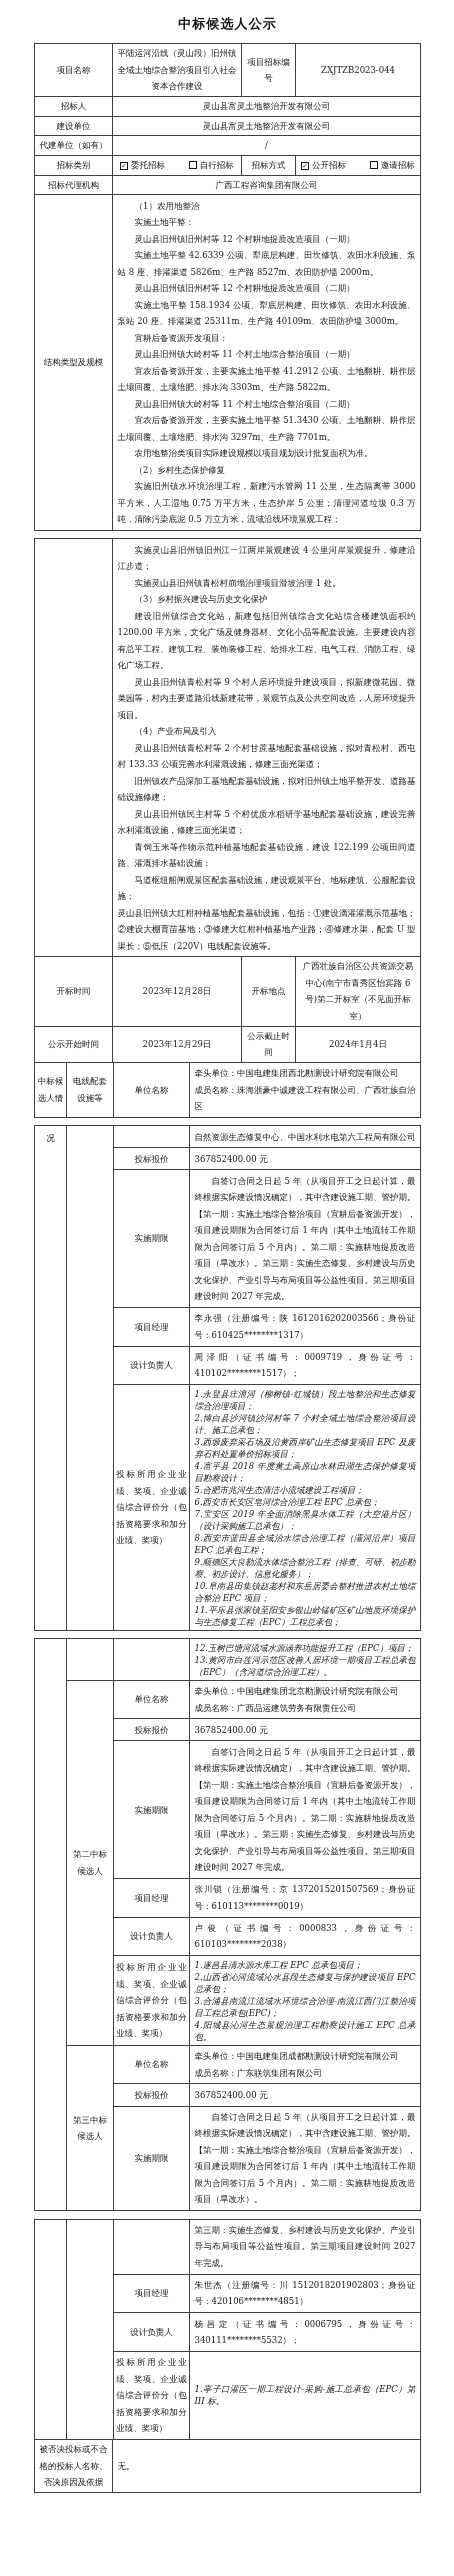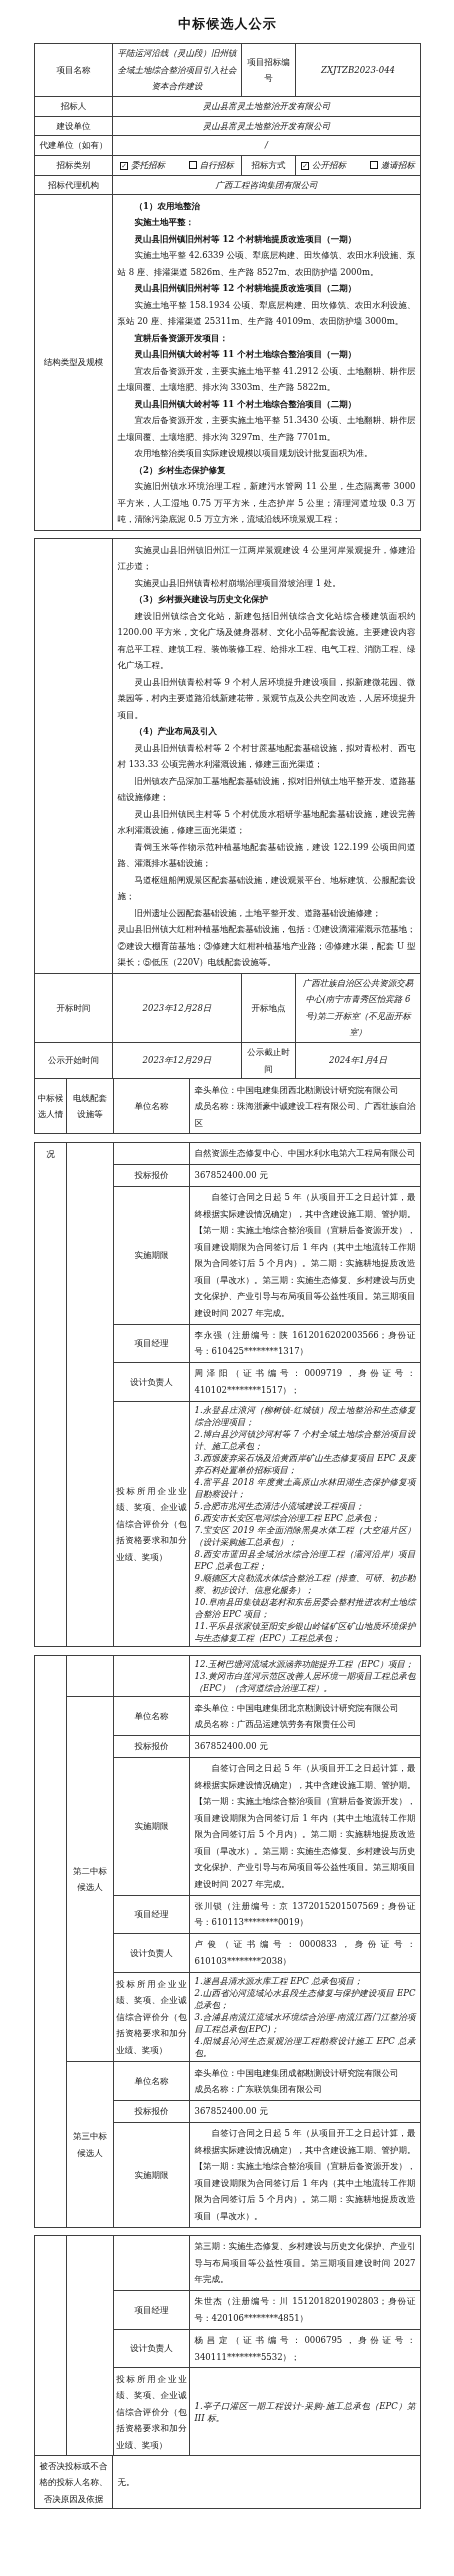--- a/index.html
+++ b/index.html
@@ -13,30 +13,30 @@
   .grid { display:grid; }
   .g-top  { grid-template-columns:77px 129px 54px 1fr; }
   .g-two  { grid-template-columns:77px 1fr; }
   .g-cand { grid-template-columns:31px 47px 76px 1fr; }
   .c { border-left:1.1px solid var(--bd); border-top:1.1px solid var(--bd);
        font-size:8.5px; line-height:16.5px; padding:1.1px 3.4px; min-height:19.3px; }
   .c.nl { border-left:none; }
   .c.nt { border-top:none; }
   .lbl { display:flex; align-items:center; justify-content:center; text-align:center; }
   .lbl-left { display:flex; align-items:center; justify-content:flex-start; text-align:justify; padding:2.3px 2.3px; }
-  .ctr { display:flex; align-items:center; justify-content:center; text-align:center;font-style:italic; }
+  .ctr { display:flex; align-items:center; justify-content:center; text-align:center; }
   .left { display:flex; align-items:center; justify-content:flex-start; text-align:left; }
   .val { padding:2.3px 4.5px; text-align:justify; }
   .vc  { display:flex; flex-direction:column; justify-content:center; }
   .vhead { align-items:center; padding:2.3px 1.1px; }
   .vtop { display:flex; justify-content:center; align-items:flex-start; padding-top:3.4px; }
   .rank { padding:1.1px 4px; }
   .p { text-indent:2em; }
   .p.noindent { text-indent:0; }
-  .p.bold { font-weight:bold; }
+  .p.bold { font-weight:normal; }
   .li { line-height:12px; text-align:justify;font-style:italic; }
   .cb { display:inline-block; width:8px; height:8px; border:1.1px solid var(--tx);
         margin-right:2.8px; position:relative; top:1.1px; text-align:center;
         line-height:6.3px; font-size:6.8px; font-family:"DejaVu Sans",sans-serif; }
   .opt2 { margin-left:24px; }
 </style>
 </head>
 <body>
 
 <div class="page">
@@ -111,21 +111,20 @@
           <div class="p">实施灵山县旧州镇青松村崩塌治理项目滑坡治理 1 处。</div>
           <div class="p bold">（3）乡村振兴建设与历史文化保护</div>
           <div class="p">建设旧州镇综合文化站，新建包括旧州镇综合文化站综合楼建筑面积约 1200.00 平方米，文化广场及健身器材、文化小品等配套设施。主要建设内容有总平工程、建筑工程、装饰装修工程、给排水工程、电气工程、消防工程、绿化广场工程。</div>
           <div class="p">灵山县旧州镇青松村等 9 个村人居环境提升建设项目，拟新建微花园、微菜园等，村内主要道路沿线新建花带，景观节点及公共空间改造，人居环境提升项目。</div>
           <div class="p bold">（4）产业布局及引入</div>
           <div class="p">灵山县旧州镇青松村等 2 个村甘蔗基地配套基础设施，拟对青松村、西屯村 133.33 公顷完善水利灌溉设施，修建三面光渠道；</div>
           <div class="p">旧州镇农产品深加工基地配套基础设施，拟对旧州镇土地平整开发、道路基础设施修建；</div>
           <div class="p">灵山县旧州镇民主村等 5 个村优质水稻研学基地配套基础设施，建设完善水利灌溉设施，修建三面光渠道；</div>
           <div class="p">青饲玉米等作物示范种植基地配套基础设施，建设 122.199 公顷田间道路、灌溉排水基础设施；</div>
           <div class="p">马道枢纽船闸观景区配套基础设施，建设观景平台、地标建筑、公服配套设施；</div>
-          <div class="p">旧州遗址公园配套基础设施，土地平整开发、道路基础设施修建；</div>
           <div class="p noindent">灵山县旧州镇大红柑种植基地配套基础设施，包括：①建设滴灌灌溉示范基地；②建设大棚育苗基地；③修建大红柑种植基地产业路；④修建水渠，配套 U 型渠长；⑤低压（220V）电线配套设施等。</div>
         </div>
     </div>
     <div class="grid g-top">
       <div class="c nl lbl">开标时间</div>
       <div class="c ctr">2023年12月28日</div>
       <div class="c lbl">开标地点</div>
       <div class="c ctr">广西壮族自治区公共资源交易中心(南宁市青秀区怡宾路 6 号)第二开标室（不见面开标室）</div>
     </div>
     <div class="grid g-top">

